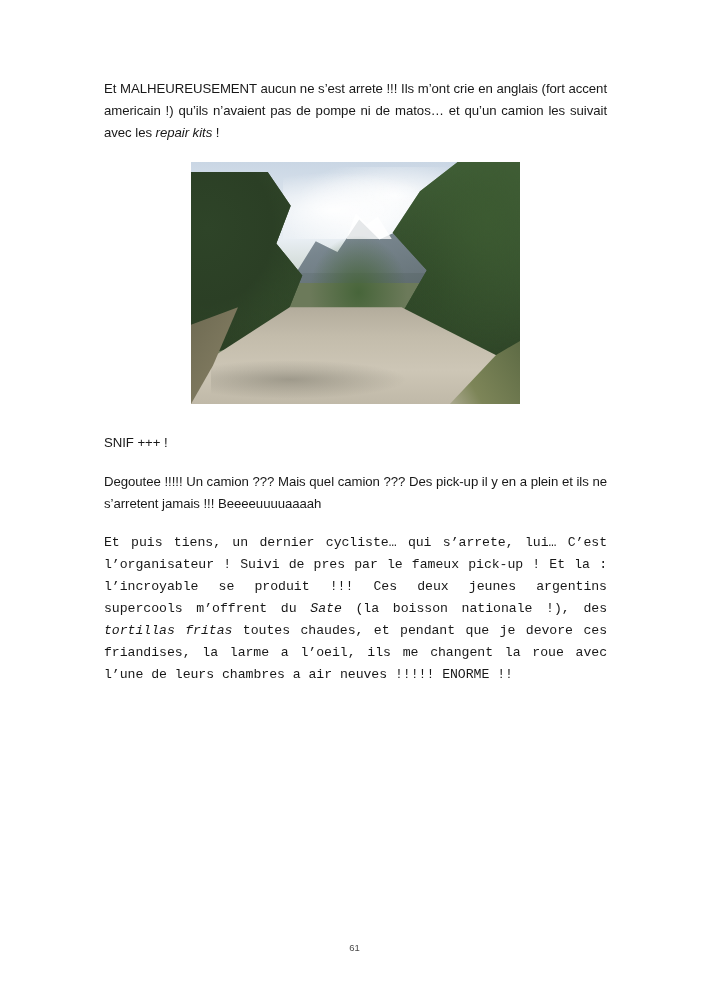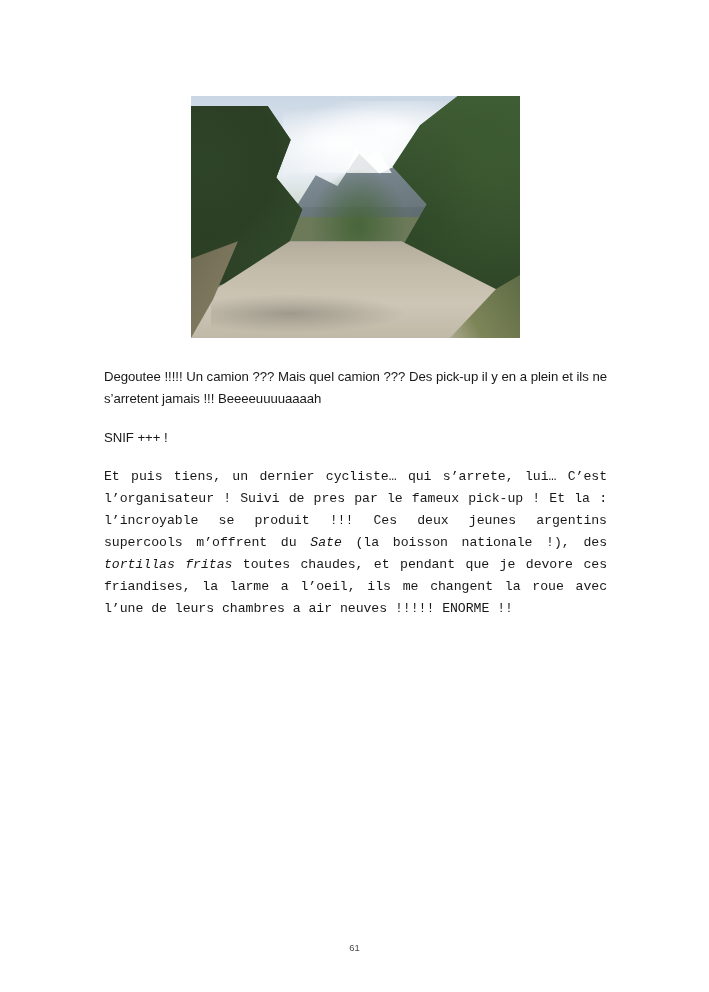--- a/index.html
+++ b/index.html
@@ -139,39 +139,40 @@
     font-size: 9.5px;
     color: #4a4a4a;
   }
 </style>
 </head>
 <body>
 
 <div class="page">
   <div class="content">
 
+    <p class="para"><span>Et MALHEUREUSEMENT aucun ne s’est arrete !!! Ils m’ont crie en anglais (fort accent americain !) qu’ils n’avaient pas de pompe ni de matos… et qu’un camion les suivait avec les </span><span class="ital">repair kits</span><span> !</span></p>
 
     <div class="figure">
       <div class="photo">
         <div class="ph-sky"></div>
         <div class="ph-clouds"></div>
         <div class="ph-mtn"></div>
         <div class="ph-mtn-snow"></div>
         <div class="ph-left-forest"></div>
         <div class="ph-right-forest"></div>
         <div class="ph-mid-trees"></div>
         <div class="ph-road"></div>
         <div class="ph-road-edge-l"></div>
         <div class="ph-road-edge-r"></div>
         <div class="ph-shadow"></div>
       </div>
     </div>
 
+    <p class="para">SNIF +++ !</p>
+
     <p class="para">Degoutee !!!!! Un camion ??? Mais quel camion ??? Des pick-up il y en a plein et ils ne s’arretent jamais !!! Beeeeuuuuaaaah</p>
-
-    <p class="para">SNIF +++ !</p>
 
     <p class="para last"><span>Et puis tiens, un dernier cycliste… qui s’arrete, lui… C’est l’organisateur ! Suivi de pres par le fameux pick-up ! Et la : l’incroyable se produit !!! Ces deux jeunes argentins supercools m’offrent du </span><span class="ital">Sate</span><span> (la boisson nationale !), des </span><span class="ital">tortillas fritas</span><span>  toutes chaudes, et pendant que je devore ces friandises, la larme a l’oeil, ils me changent la roue avec l’une de leurs chambres a air neuves !!!!! ENORME !!</span></p>
 
   </div>
 
   <div class="page-number">61</div>
 </div>
 
 </body></html>

